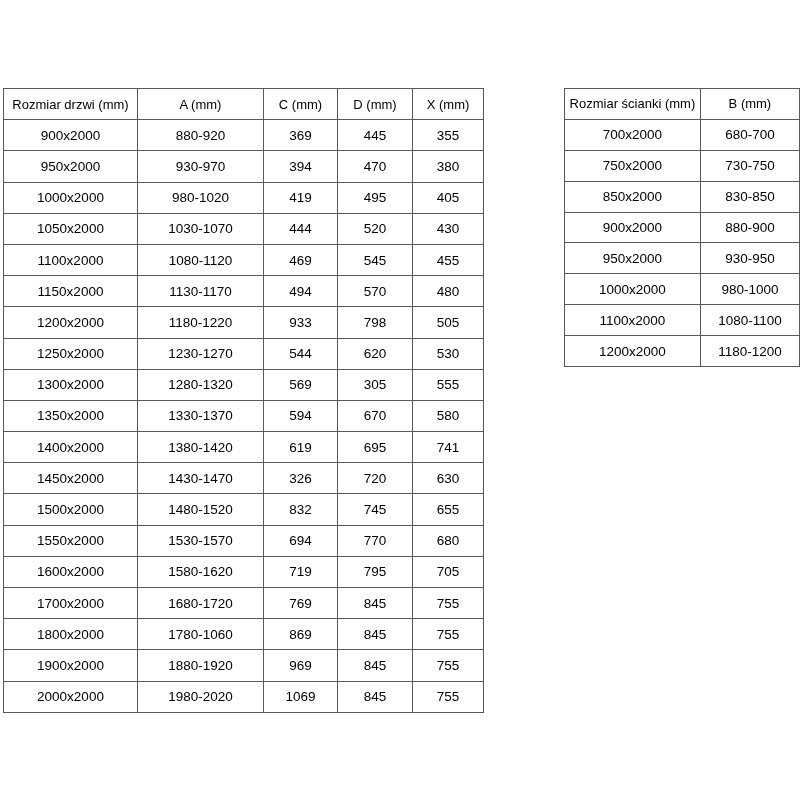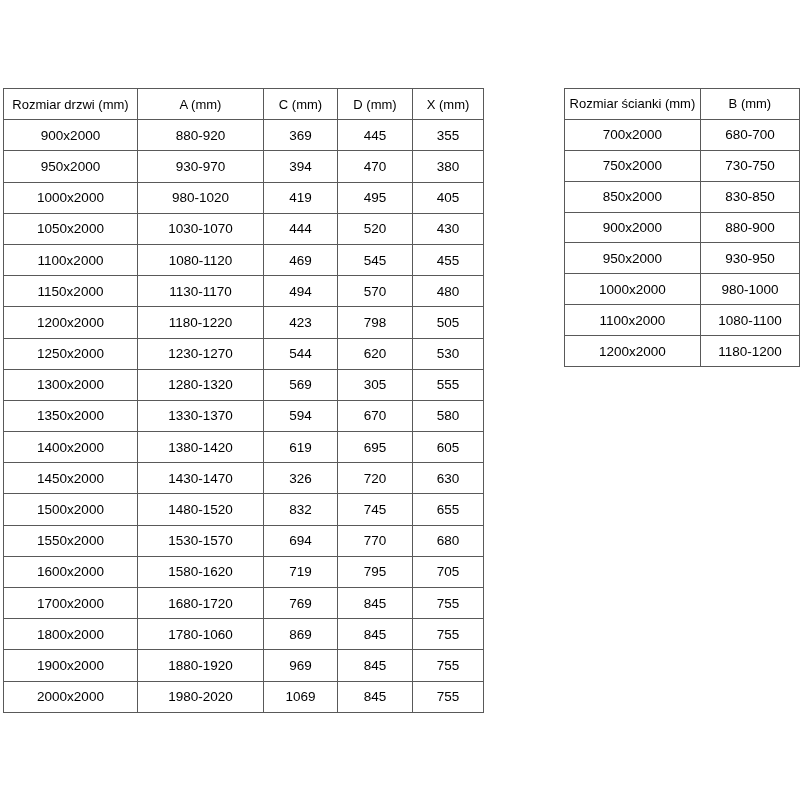--- a/index.html
+++ b/index.html
@@ -105,21 +105,21 @@
       <tr>
         <td>1150x2000</td>
         <td>1130-1170</td>
         <td>494</td>
         <td>570</td>
         <td>480</td>
       </tr>
       <tr>
         <td>1200x2000</td>
         <td>1180-1220</td>
-        <td>423</td>
+        <td>933</td>
         <td>798</td>
         <td>505</td>
       </tr>
       <tr>
         <td>1250x2000</td>
         <td>1230-1270</td>
         <td>544</td>
         <td>620</td>
         <td>530</td>
       </tr>
@@ -135,21 +135,21 @@
         <td>1330-1370</td>
         <td>594</td>
         <td>670</td>
         <td>580</td>
       </tr>
       <tr>
         <td>1400x2000</td>
         <td>1380-1420</td>
         <td>619</td>
         <td>695</td>
-        <td>605</td>
+        <td>741</td>
       </tr>
       <tr>
         <td>1450x2000</td>
         <td>1430-1470</td>
         <td>326</td>
         <td>720</td>
         <td>630</td>
       </tr>
       <tr>
         <td>1500x2000</td>

